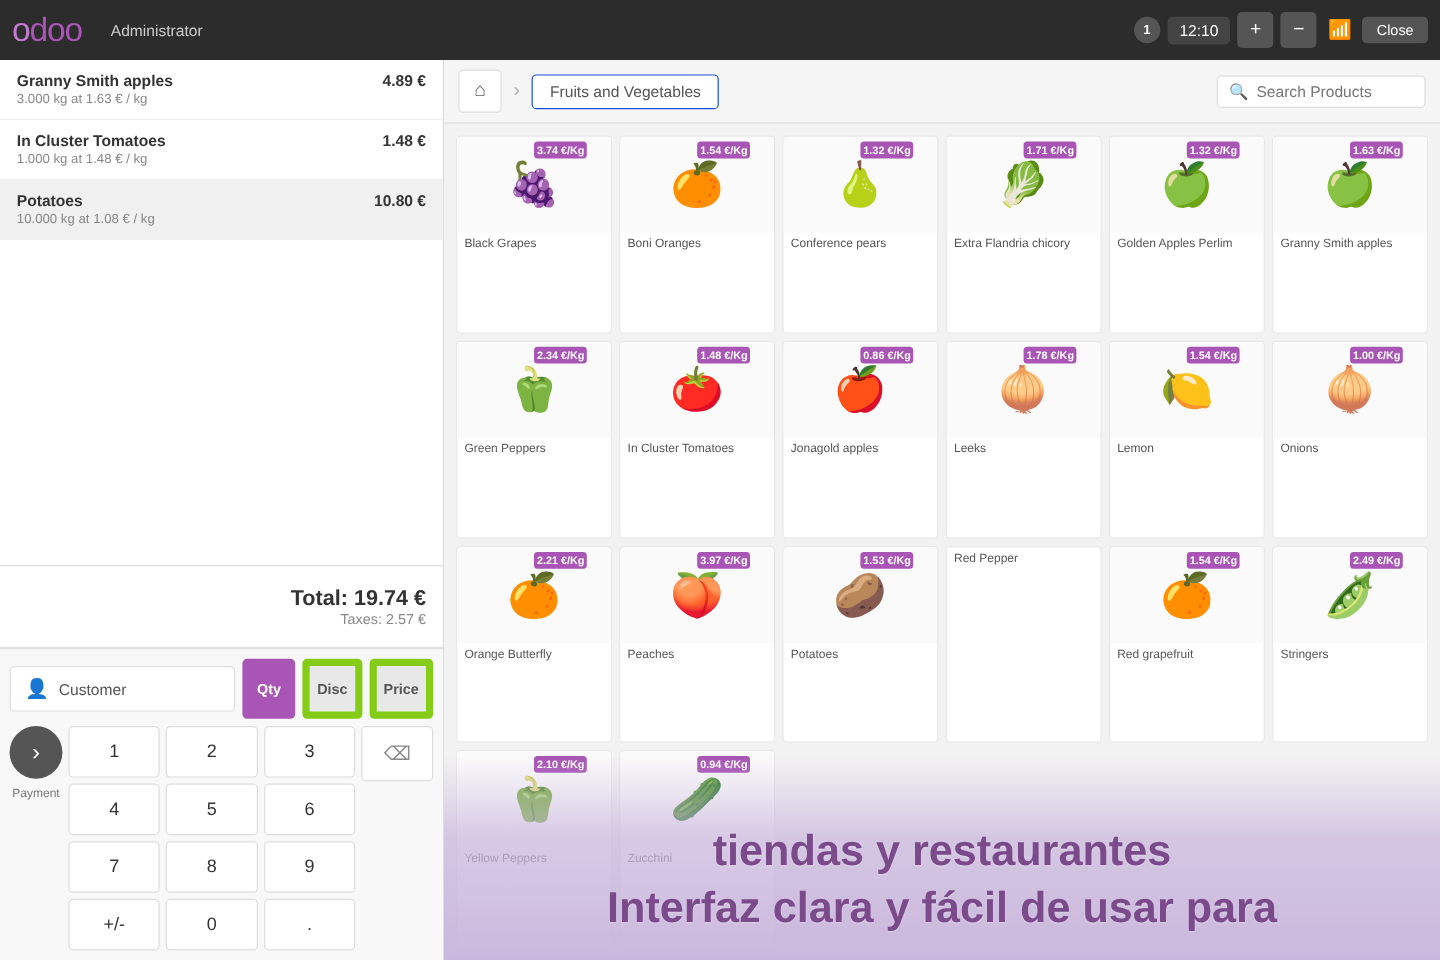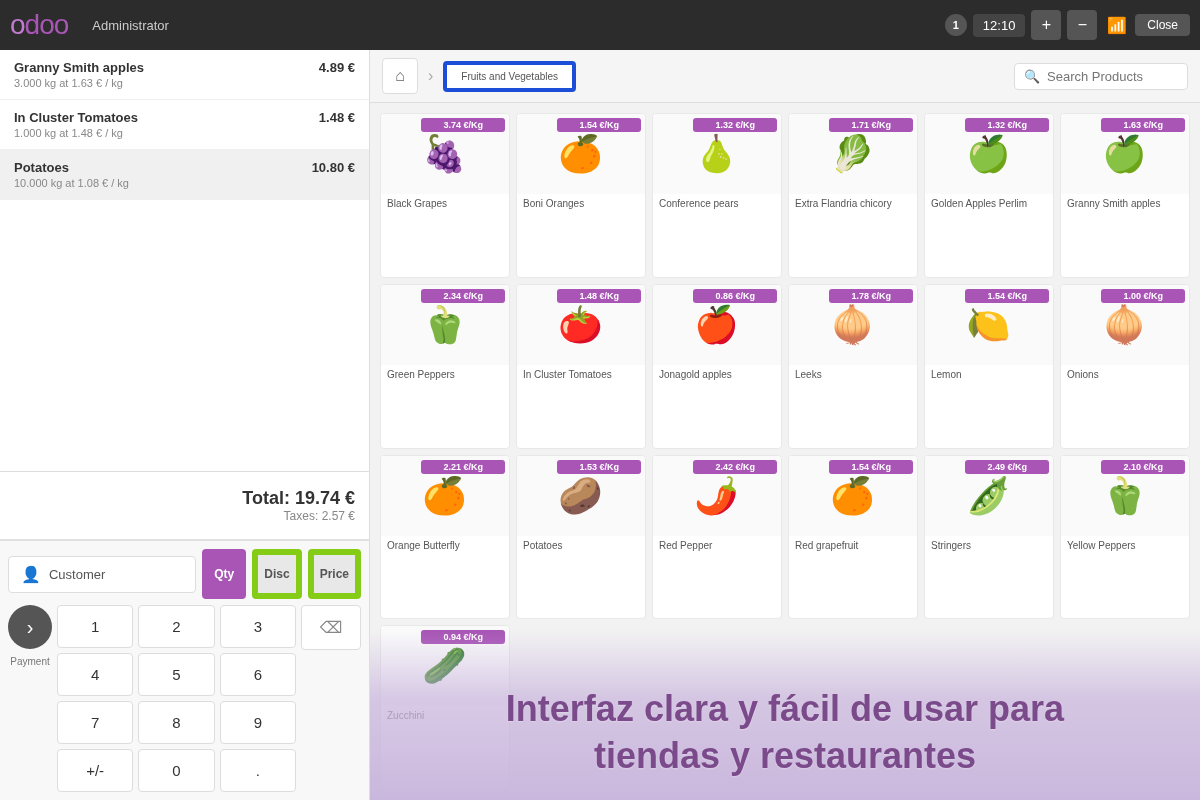--- a/index.html
+++ b/index.html
@@ -278,24 +278,24 @@
       justify-content: center;
       cursor: pointer;
       font-size: 16px;
       color: #666;
     }
     .breadcrumb-sep {
       color: #aaa;
       font-size: 16px;
     }
     .category-label {
-      font-size: 10px;
+      font-size: 13px;
       color: #555;
       background: white;
-      border: 4px solid #1d4ed8;
+      border: 1px solid #1d4ed8;
       padding: 6px 14px;
       border-radius: 4px;
     }
     .search-box {
       margin-left: auto;
       display: flex;
       align-items: center;
       background: white;
       border: 1px solid #ddd;
       border-radius: 4px;
@@ -336,26 +336,26 @@
       display: flex;
       align-items: center;
       justify-content: center;
       background: #fafafa;
       position: relative;
       overflow: hidden;
     }
     .price-badge {
       position: absolute;
       top: 4px;
-      right: 4px;
+      right: 20px;
       background: #a855b5;
       color: white;
       font-size: 9px;
       font-weight: bold;
-      padding: 2px 22px;
+      padding: 2px 2px;
       border-radius: 3px;
     }
     .product-name {
       padding: 4px 6px 5px;
       font-size: 10px;
       color: #555;
     }
     
     .product-emoji {
       font-size: 36px;
@@ -595,30 +595,33 @@
     </div>
           <div class="product-card">
       <div class="product-img-area">
         <span class="price-badge">2.21 €/Kg</span>
         <span class="product-emoji">🍊</span>
       </div>
       <div class="product-name">Orange Butterfly</div>
     </div>
           <div class="product-card">
       <div class="product-img-area">
+        <span class="price-badge">3.97 €/Kg</span>
+        <span class="product-emoji">🍑</span>
+      </div>
+      <div class="product-name">Peaches</div>
+    </div>
+          <div class="product-card">
+      <div class="product-img-area">
         <span class="price-badge">1.53 €/Kg</span>
         <span class="product-emoji">🥔</span>
       </div>
       <div class="product-name">Potatoes</div>
     </div>
           <div class="product-card">
-      <div class="product-img-area">
-        <span class="price-badge">2.42 €/Kg</span>
-        <span class="product-emoji">🌶️</span>
-      </div>
       <div class="product-name">Red Pepper</div>
     </div>
           <div class="product-card">
       <div class="product-img-area">
         <span class="price-badge">1.54 €/Kg</span>
         <span class="product-emoji">🍊</span>
       </div>
       <div class="product-name">Red grapefruit</div>
     </div>
           <div class="product-card">
@@ -642,16 +645,16 @@
       </div>
       <div class="product-name">Zucchini</div>
     </div>
         </div>
     </div>
   </div>
 </div>
 
 <div class="marketing-overlay">
   <div class="marketing-text">
+    <div>tiendas y restaurantes</div>
     <div>Interfaz clara y fácil de usar para</div>
-    <div>tiendas y restaurantes</div>
   </div>
 </div>
 
 </body></html>

